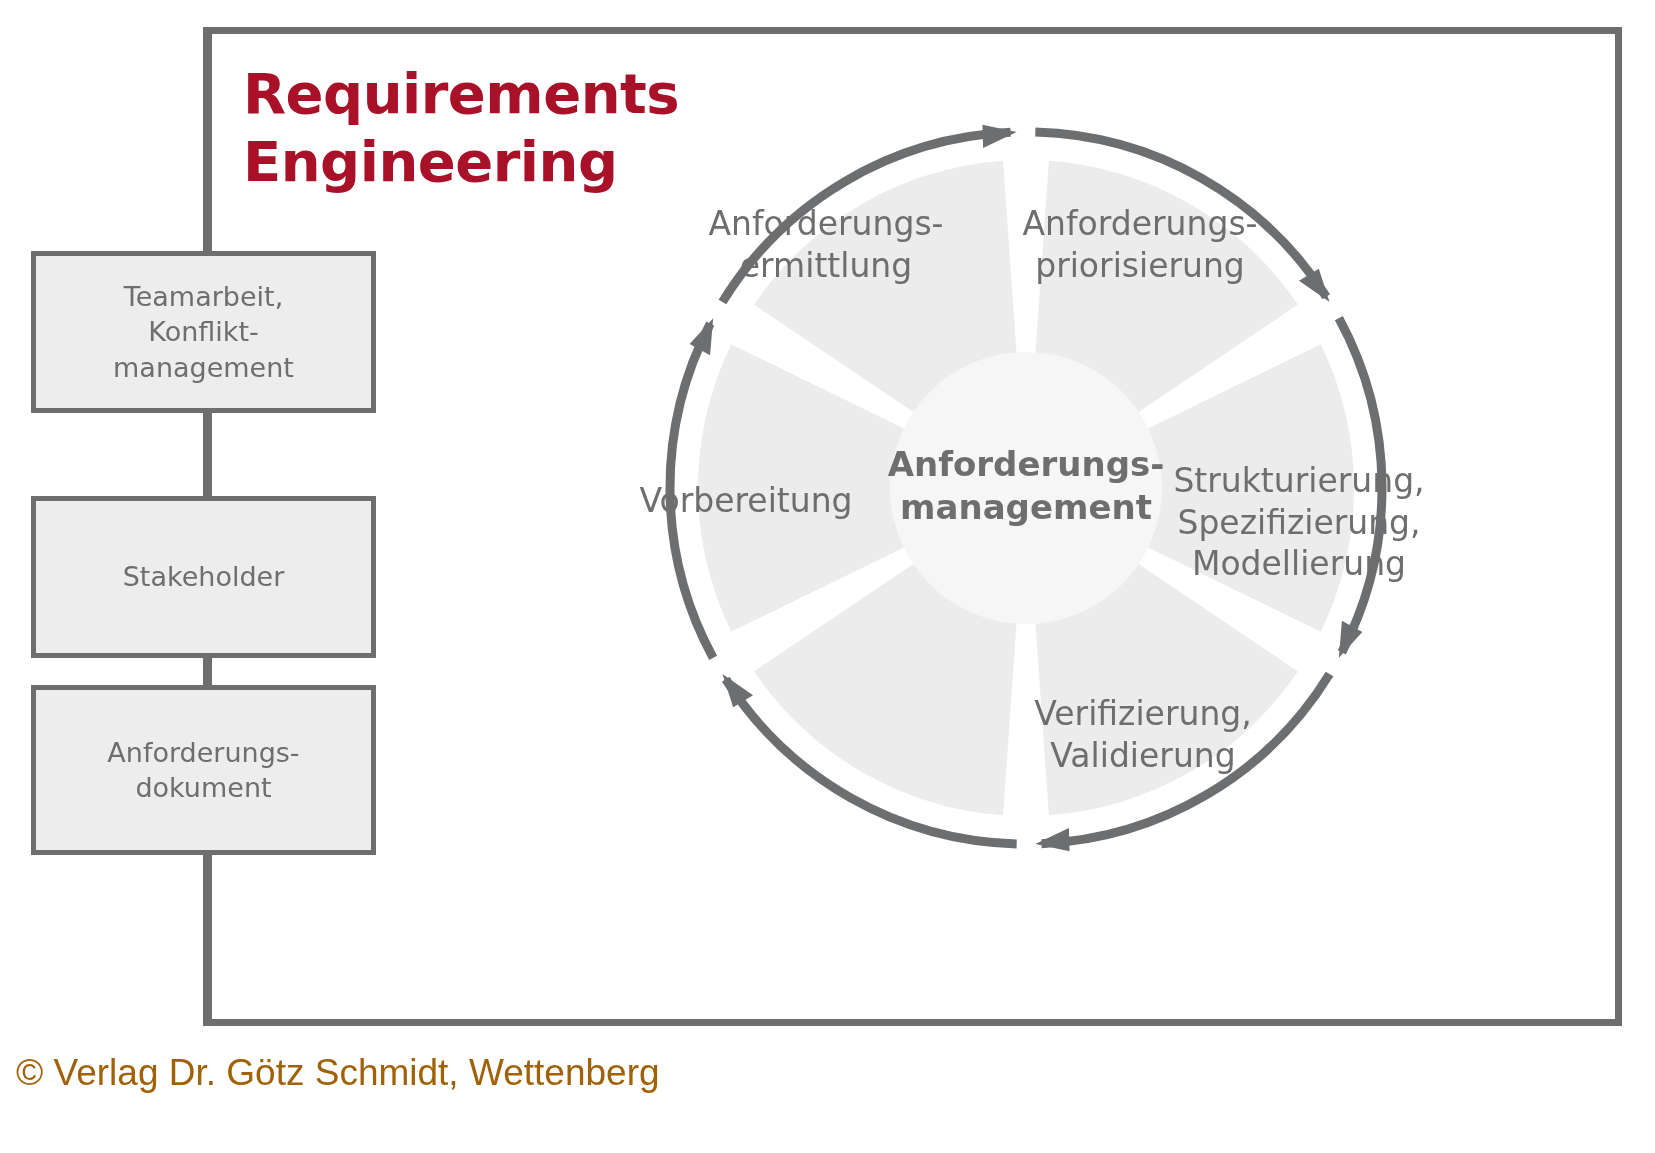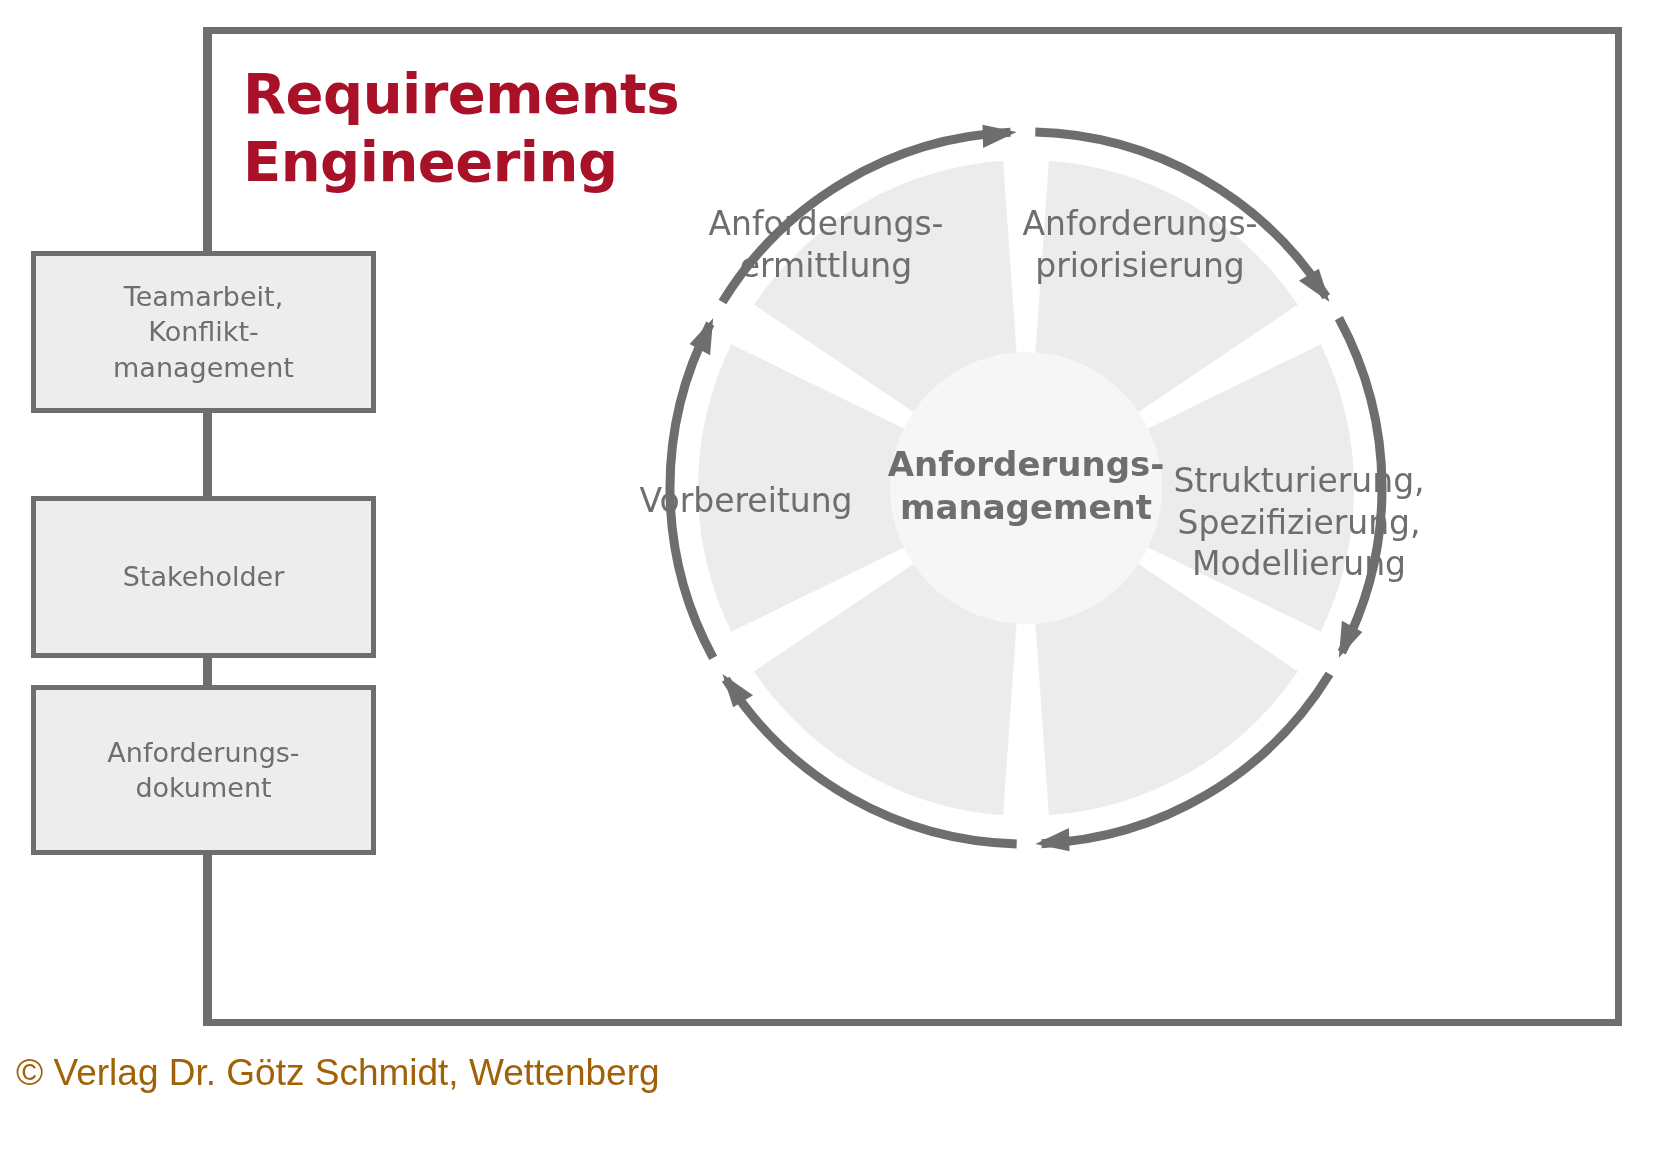--- a/index.html
+++ b/index.html
@@ -184,20 +184,22 @@
         </g>
     </svg>
 
     <div class="seg-label" id="seg-0">Anforderungs-
 ermittlung</div>
     <div class="seg-label" id="seg-1">Anforderungs-
 priorisierung</div>
     <div class="seg-label" id="seg-2">Strukturierung,
 Spezifizierung,
 Modellierung</div>
+    <div class="seg-label" id="seg-3">Verifizierung,
+Validierung</div>
     <div class="seg-label" id="seg-5">Vorbereitung</div>
 
     <div id="hub-label">Anforderungs-
 management</div>
   </div>
 
   <div id="copyright">© Verlag Dr. Götz Schmidt, Wettenberg</div>
 
 </div>
 

